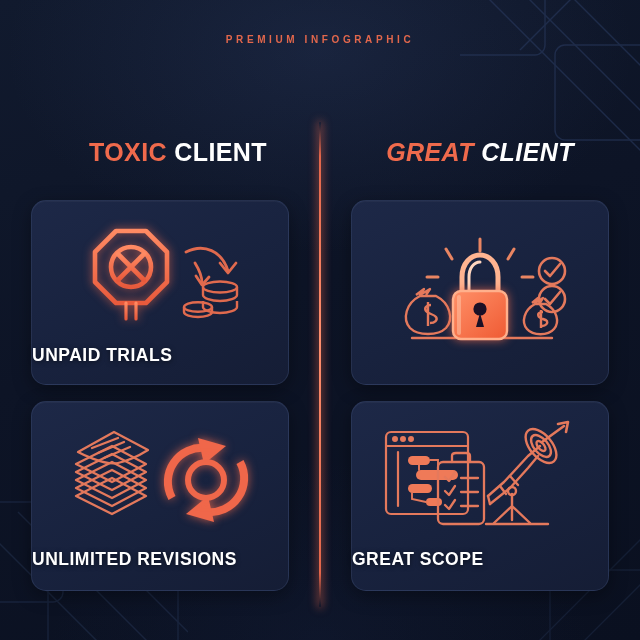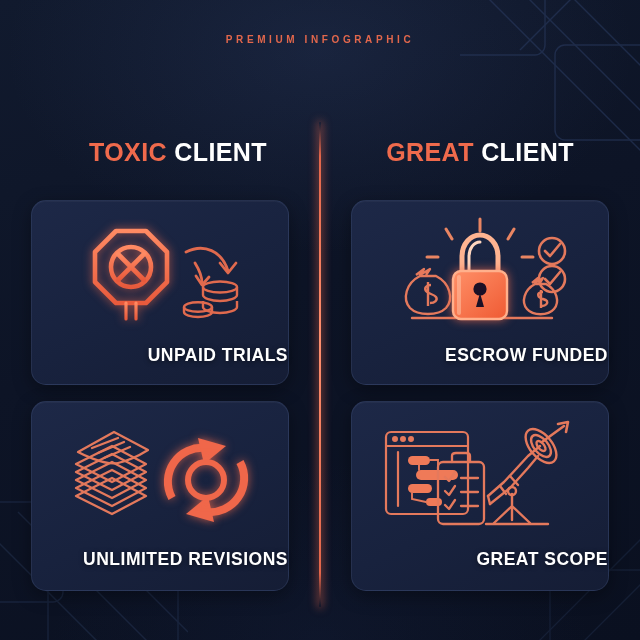--- a/index.html
+++ b/index.html
@@ -45,21 +45,21 @@
   
   .col-head {
     position:absolute; top:138px;
     font-size:25px; font-weight:bold;
     letter-spacing:.4px;
     color:#ffffff;
     white-space:nowrap;
   }
   .col-head .accent { color:#ef6a4c; }
   .col-head.left  { left:0;   width:320px; text-align:center;padding-left:36px; }
-  .col-head.right { left:320px; width:320px; text-align:center; }
+  .col-head.right { left:320px; width:320px; text-align:center;font-style:italic; }
 
   
   .divider {
     position:absolute; left:319px; top:122px;
     width:2px; height:485px;
     background:linear-gradient(to bottom,
       rgba(239,106,76,0) 0%,
       rgba(239,106,76,.95) 7%,
       #ff8f6e 45%,
       rgba(239,106,76,.95) 93%,
@@ -86,21 +86,21 @@
 
   .card-art {
     flex:1 1 auto;
     width:100%;
     display:flex; align-items:center; justify-content:center;
     padding-top:6px;
   }
   .card-art svg { display:block; }
   .card-label {
     width:100%;
-    text-align:right;
+    text-align:left;
     font-size:17.5px; font-weight:bold;
     letter-spacing:.5px;
     color:#ffffff;
     padding-bottom:18px;
     white-space:nowrap;
     text-shadow:0 1px 5px rgba(0,0,0,.55);
   }
   .card.c3 .card-label, .card.c4 .card-label { padding-bottom:20px; }
   .glow { filter:drop-shadow(0 0 5px rgba(239,106,76,.75)); }
 </style>
@@ -230,21 +230,20 @@
         </g>
 
         <g stroke="#e4795c" fill="none" stroke-width="2.6" stroke-linecap="round" stroke-linejoin="round">
           <circle cx="172" cy="34" r="13"></circle>
           <path d="M165 34 L170 39 L180 27"></path>
           <circle cx="172" cy="62" r="13"></circle>
           <path d="M165 62 L170 67 L180 55"></path>
         </g>
       </svg>
     </div>
-    <div class="card-label">ESCROW FUNDED</div>
   </div>
 
   <div class="card c3">
     <div class="card-art">
       <svg width="200" height="118" viewBox="0 0 200 118">
         <g stroke="#e4795c" fill="none" stroke-width="2.3" stroke-linejoin="round" stroke-linecap="round">
 
           <path d="M18 32 L54 12 L88 30 C88 30 72 40 58 43 C44 46 18 32 18 32 Z"></path>
           <path d="M32 28 L58 18 M38 33 L64 22 M44 38 L70 27"></path>
           <path d="M16 44 L52 26 L86 44 L52 62 Z"></path>

